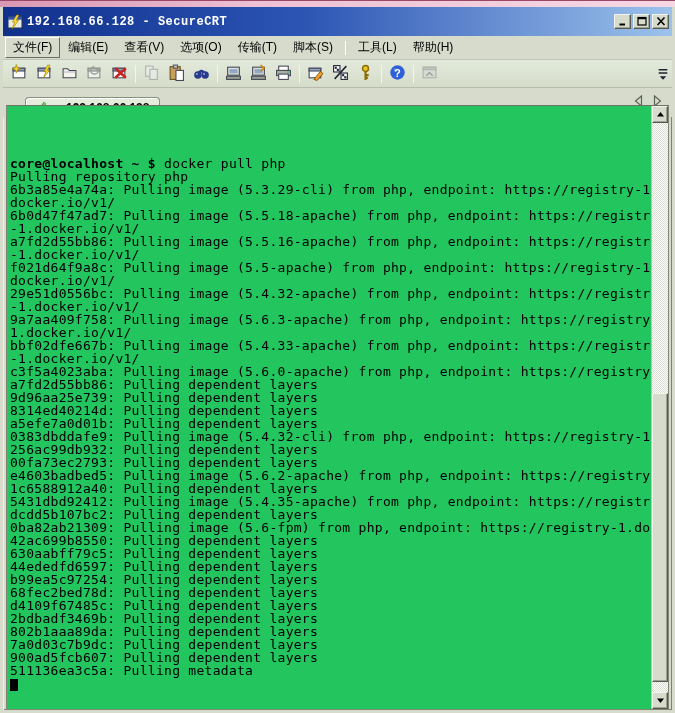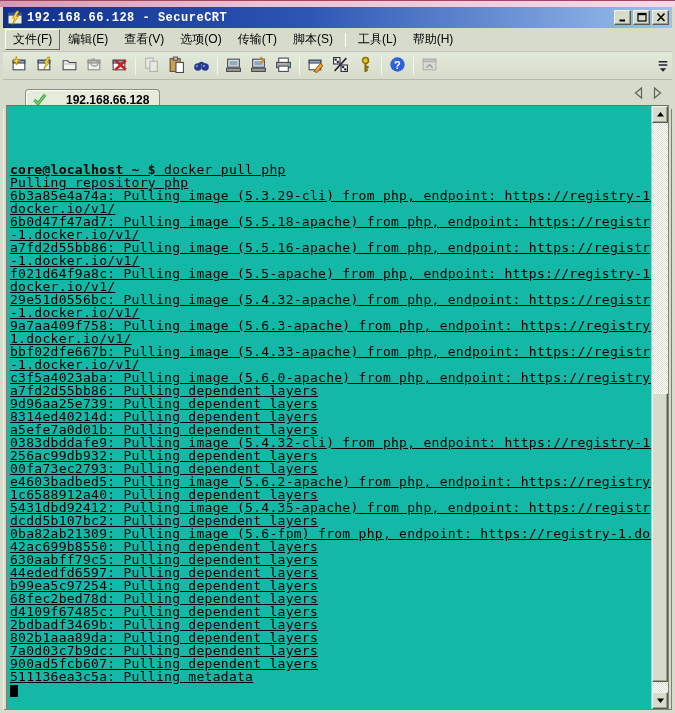--- a/index.html
+++ b/index.html
@@ -5,21 +5,21 @@
   * { margin:0; padding:0; box-sizing:border-box; }
   html,body { width:675px; height:713px; overflow:hidden; background:#d7dbcc;
     font-family:"Liberation Sans", sans-serif; font-size:12px; }
   .desktop-strip { height:7px; width:675px;
     background:linear-gradient(90deg,#d898b4 0%,#eec2d4 40%,#f6d8e4 100%);
     border-top:1px solid #9a4868; }
   .win { position:absolute; top:7px; left:0; width:675px; height:706px;
     background:#d7dbcc; border-left:3px solid #d7dbcc; border-right:3px solid #d7dbcc;
     border-bottom:3px solid #d7dbcc; box-shadow:inset 1px 1px 0 #f0f2ea, inset -1px -1px 0 #7e8276; }
   
-  .titlebar { height:21px; display:flex; align-items:center; padding:0 3px;
+  .titlebar { height:29px; display:flex; align-items:center; padding:0 3px;
     background:linear-gradient(90deg,#10308c 0%,#2c55b4 45%,#9cc2ec 100%); }
   .titlebar .app-icon { width:16px; height:16px; margin:0 4px 0 1px; flex:0 0 auto; }
   .titlebar .title { color:#fff; font-weight:bold; font-size:12px;
     font-family:"Liberation Mono","DejaVu Sans Mono", monospace; letter-spacing:.5px;
     white-space:nowrap; flex:1 1 auto; }
   .winbtn { width:17px; height:15px; margin-left:2px; background:#d7dbcc;
     border:1px solid; border-color:#f2f4ec #585c50 #585c50 #f2f4ec;
     box-shadow:inset -1px -1px 0 #9ea292; display:flex; align-items:center; justify-content:center; }
   .winbtn svg { width:12px; height:11px; }
   
@@ -41,21 +41,21 @@
   .session-tab { margin-left:22px; height:20px; padding:0 10px 0 6px; display:flex; align-items:center; gap:19px;
     background:#e6ecdc; border:1px solid #8a8e80; border-bottom:none; border-radius:4px 4px 0 0;
     box-shadow:inset 1px 1px 0 #fff; }
   .session-tab .check { width:15px; height:15px; }
   .session-tab .tab-label { font-weight:bold; color:#000; font-size:12px; white-space:nowrap; }
   .tab-arrows { position:absolute; right:8px; top:6px; display:flex; gap:6px; }
   .tab-arrow { width:13px; height:14px; }
   
   .term-frame { position:absolute; left:3px; right:3px; top:98px; bottom:0;
     border:1px solid #828678; border-top-color:#6e7264; background:#fff; display:flex; }
-  .term { flex:1 1 auto; overflow:hidden; background:#14b8a6; padding:18px 0 0 3px; cursor:text;text-decoration:underline; }
+  .term { flex:1 1 auto; overflow:hidden; background:#22c55e; padding:12px 0 0 3px; cursor:text; }
   .term .line { font-family:"DejaVu Sans Mono","Liberation Mono", monospace;
     font-size:13px; line-height:13px; letter-spacing:.28px; color:#000; white-space:pre; height:13px; }
   .term .line b { font-weight:bold; }
   .cursor-block { display:inline-block; width:8px; height:12px; background:#000; vertical-align:text-bottom; }
   
   .sbar { flex:0 0 17px; display:flex; flex-direction:column;
     background:#fff; background-image:conic-gradient(#ffffff 0 25%, #d9ddd0 0 50%, #ffffff 0 75%, #d9ddd0 0);
     background-size:2px 2px; border-left:1px solid #c0c4b4; }
   .sbtn { height:17px; flex:0 0 17px; background:#d7dbcc; border:1px solid;
     border-color:#f2f4ec #585c50 #585c50 #f2f4ec; box-shadow:inset -1px -1px 0 #9ea292;

